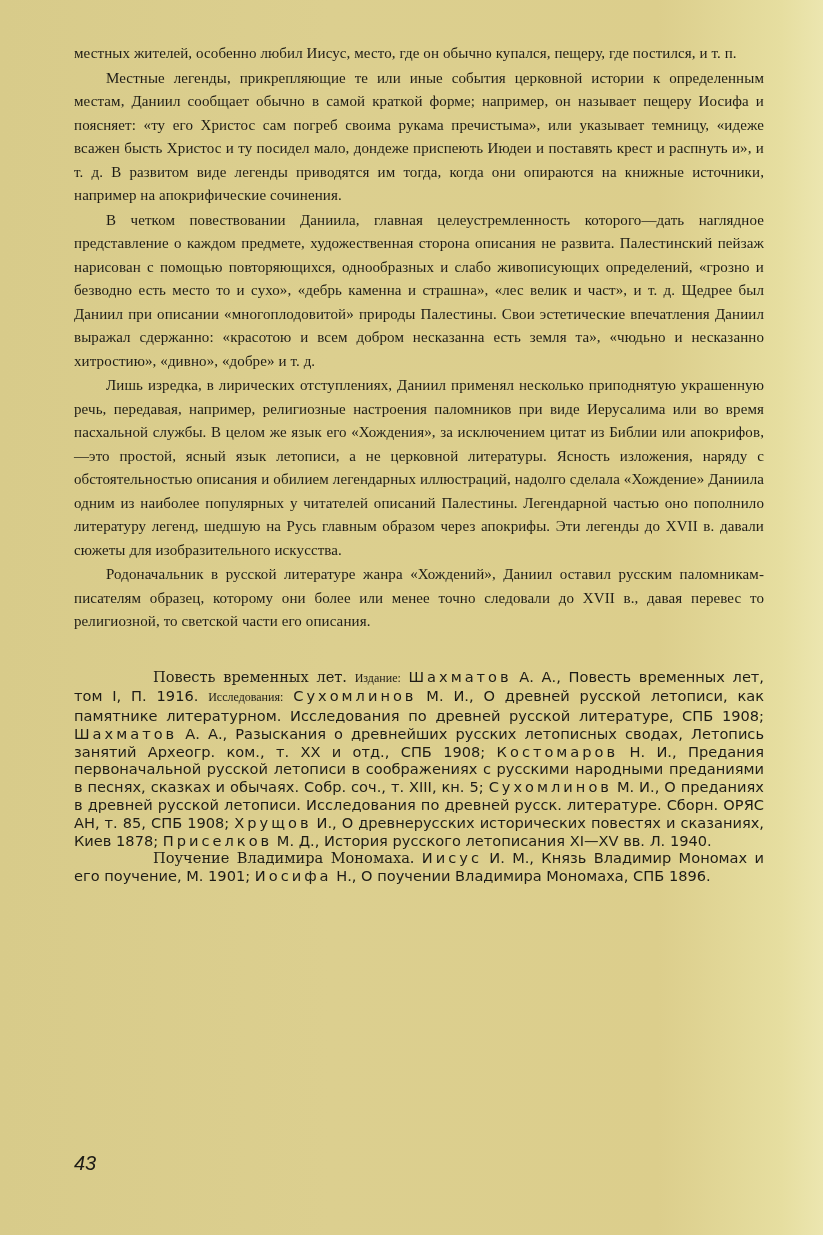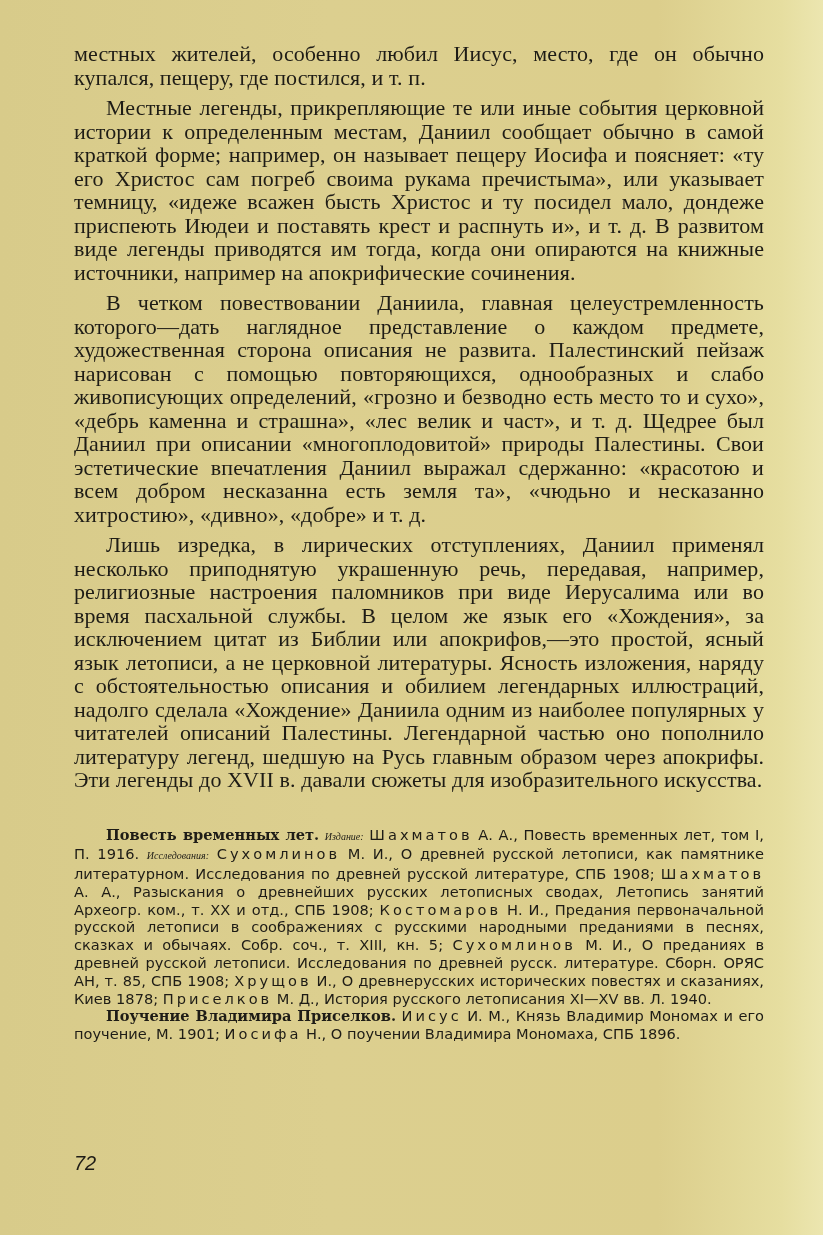--- a/index.html
+++ b/index.html
@@ -8,55 +8,56 @@
       background: linear-gradient(90deg, #d8cb8a 0%, #dccf8f 40%, #dcce8c 80%, #e6dea0 95%, #ece6b0 100%);
       position: relative;
       font-family: "Liberation Serif", "DejaVu Serif", serif;
       color: #1e1c16;
     }
     .page {
       position: absolute; left: 74px; top: 42px; width: 690px;
     }
     .main p {
       margin: 0;
-      font-size: 22px;
+      font-size: 15px;
       line-height: 23.5px;
       text-align: justify;
       text-indent: 32px;
       letter-spacing: 0.1px;
     }
     .main p.cont { text-indent: 0; }
-    .main p + p { margin-top: 7px; }
+    .main p + p { margin-top: 1px; }
     .refs {
       margin-top: 34px;
       font-family: "DejaVu Sans", "Liberation Sans", sans-serif;
       font-size: 14.6px;
       line-height: 17.8px;
       text-align: justify;
     }
     .refs p { margin: 0; text-indent: 32px; }
-    .refs .title { font-weight: bold; font-family: "DejaVu Serif", serif; }
-    .refs .label { font-style: italic; font-family: "Liberation Serif", serif; font-size: 10px; }
+    .refs .title { font-weight: normal; font-family: "DejaVu Serif", serif; margin-left: 47px; }
+    .refs .label { font-family: "Liberation Serif", serif; font-size: 12px; }
     .refs .author { letter-spacing: 3px; }
     .page-number {
       position: absolute; left: 74px; top: 1152px;
       font-family: "Liberation Sans", sans-serif; font-style: italic;
       font-size: 20px;
     }
   </style>
 </head>
 <body>
 
 <div class="page">
   <div class="main">
     <p class="cont">местных жителей, особенно любил Иисус, место, где он обычно купался, пещеру, где постился, и т. п.</p>
     <p>Местные легенды, прикрепляющие те или иные события церковной истории к определенным местам, Даниил сообщает обычно в самой краткой форме; например, он называет пещеру Иосифа и поясняет: «ту его Христос сам погреб своима рукама пречистыма», или указывает темницу, «идеже всажен бысть Христос и ту посидел мало, дондеже приспеють Июдеи и поставять крест и распнуть и», и т. д. В развитом виде легенды приводятся им тогда, когда они опираются на книжные источники, например на апокрифические сочинения.</p>
     <p>В четком повествовании Даниила, главная целеустремленность которого—дать наглядное представление о каждом предмете, художественная сторона описания не развита. Палестинский пейзаж нарисован с помощью повторяющихся, однообразных и слабо живописующих определений, «грозно и безводно есть место то и сухо», «дебрь каменна и страшна», «лес велик и част», и т. д. Щедрее был Даниил при описании «многоплодовитой» природы Палестины. Свои эстетические впечатления Даниил выражал сдержанно: «красотою и всем добром несказанна есть земля та», «чюдьно и несказанно хитростию», «дивно», «добре» и т. д.</p>
     <p>Лишь изредка, в лирических отступлениях, Даниил применял несколько приподнятую украшенную речь, передавая, например, религиозные настроения паломников при виде Иерусалима или во время пасхальной службы. В целом же язык его «Хождения», за исключением цитат из Библии или апокрифов,—это простой, ясный язык летописи, а не церковной литературы. Ясность изложения, наряду с обстоятельностью описания и обилием легендарных иллюстраций, надолго сделала «Хождение» Даниила одним из наиболее популярных у читателей описаний Палестины. Легендарной частью оно пополнило литературу легенд, шедшую на Русь главным образом через апокрифы. Эти легенды до XVII в. давали сюжеты для изобразительного искусства.</p>
+    <p>Родоначальник в русской литературе жанра «Хождений», Даниил оставил русским паломникам-писателям образец, которому они более или менее точно следовали до XVII в., давая перевес то религиозной, то светской части его описания.</p>
   </div>
 
   <div class="refs">
     <p><span class="title">Повесть временных лет.</span> <span class="label">Издание:</span> <span class="author">Шахматов</span><span> А. А., Повесть временных лет, том I, П. 1916. </span><span class="label">Исследования:</span> <span class="author">Сухомлинов</span><span> М. И., О древней русской летописи, как памятнике литературном. Исследования по древней русской литературе, СПБ 1908; </span><span class="author">Шахматов</span><span> А. А., Разыскания о древнейших русских летописных сводах, Летопись занятий Археогр. ком., т. XX и отд., СПБ 1908; </span><span class="author">Костомаров</span><span> Н. И., Предания первоначальной русской летописи в соображениях с русскими народными преданиями в песнях, сказках и обычаях. Собр. соч., т. XIII, кн. 5; </span><span class="author">Сухомлинов</span><span> М. И., О преданиях в древней русской летописи. Исследования по древней русск. литературе. Сборн. ОРЯС АН, т. 85, СПБ 1908; </span><span class="author">Хрущов</span><span> И., О древнерусских исторических повестях и сказаниях, Киев 1878; </span><span class="author">Приселков</span><span> М. Д., История русского летописания XI—XV вв. Л. 1940.</span></p>
-    <p><span class="title">Поучение Владимира Приселков.</span> <span class="author">Иисус</span><span> И. М., Князь Владимир Мономах и его поучение, М. 1901; </span><span class="author">Иосифа</span><span> Н., О поучении Владимира Мономаха, СПБ 1896.</span></p>
+    <p><span class="title">Поучение Владимира Мономаха.</span> <span class="author">Иисус</span><span> И. М., Князь Владимир Мономах и его поучение, М. 1901; </span><span class="author">Иосифа</span><span> Н., О поучении Владимира Мономаха, СПБ 1896.</span></p>
   </div>
 </div>
 
-<div class="page-number">72</div>
+<div class="page-number">43</div>
 
 </body></html>

